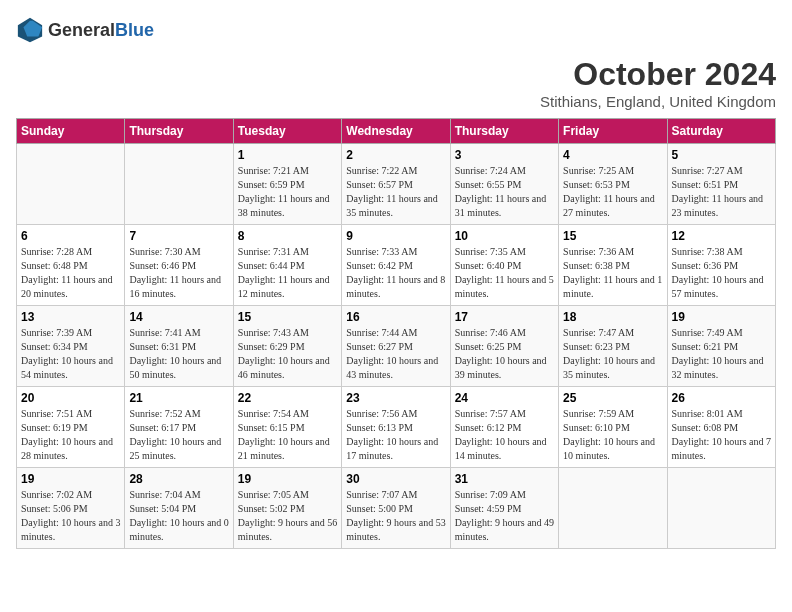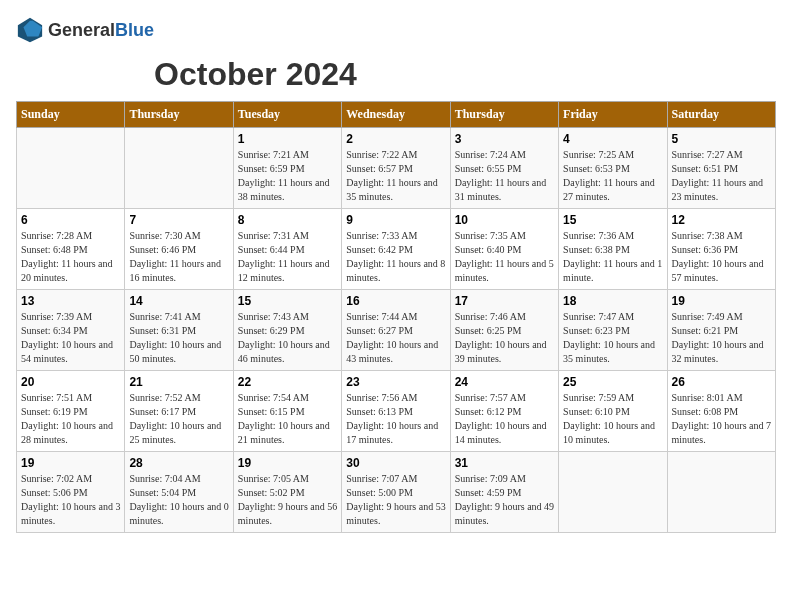--- a/index.html
+++ b/index.html
@@ -5,20 +5,21 @@
     * { box-sizing: border-box; margin: 0; padding: 0; }
     body {
       font-family: Arial, sans-serif;
       background: #fff;
       width: 792px;
       min-height: 612px;
       padding: 16px;
     }
     .header {
       display: flex;
+      justify-content: space-between;
       align-items: flex-start;
       margin-bottom: 8px;
     }
     .logo {
       display: flex;
       align-items: center;
       gap: 4px;
     }
     .logo-text-general {
       font-size: 18px;
@@ -46,27 +47,26 @@
     .location-title {
       font-size: 15px;
       color: #555;
     }
     table {
       width: 100%;
       border-collapse: collapse;
       font-size: 11px;
     }
     thead tr th {
-      background-color: #a16207;
+      background-color: #be185d;
       color: #fff;
       padding: 5px 4px;
       text-align: left;
       font-size: 12px;
       border: 1px solid #aaa;
-      font-family: Liberation Serif, serif;
     }
     tbody tr td {
       border: 1px solid #ccc;
       vertical-align: top;
       padding: 4px 4px;
       min-height: 70px;
       height: 80px;
       width: calc(100% / 7);
     }
     tbody tr:nth-child(odd) td {
@@ -99,20 +99,21 @@
     <svg class="logo-icon" viewBox="0 0 30 30" xmlns="http://www.w3.org/2000/svg">
       <polygon points="15,2 28,10 28,22 15,28 2,22 2,10" fill="#1a5276"></polygon>
       <polygon points="18,5 28,12 24,22 12,22 8,12 15,5" fill="#2e86c1"></polygon>
     </svg>
     <div>
       <span class="logo-text-general">General</span><span class="logo-text-blue">Blue</span>
     </div>
   </div>
   <div class="title-block">
     <div class="month-title">October 2024</div>
+    <div class="location-title">Stithians, England, United Kingdom</div>
   </div>
 </div>
 
 <table>
   <thead>
     <tr id="header-row">
     <th>Sunday</th>
         <th>Thursday</th>
         <th>Tuesday</th>
         <th>Wednesday</th>

